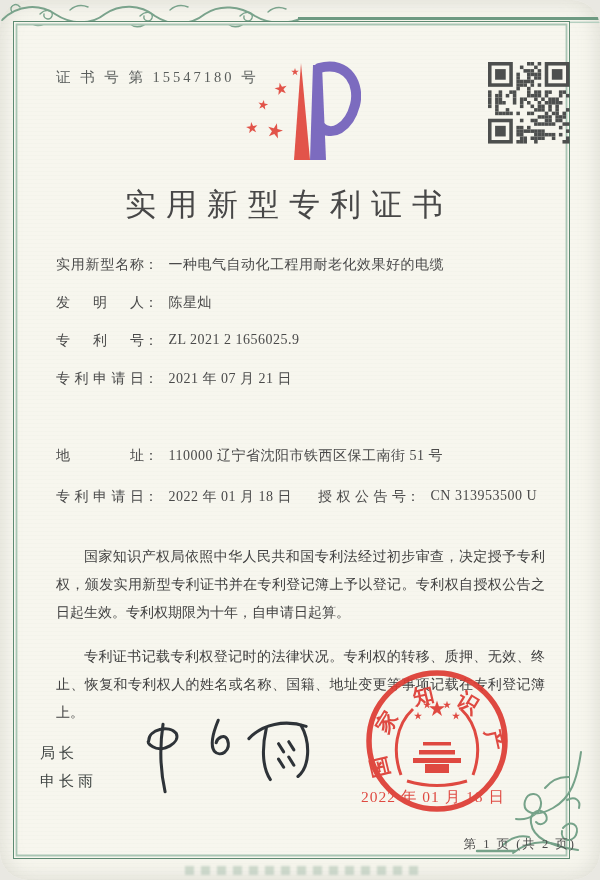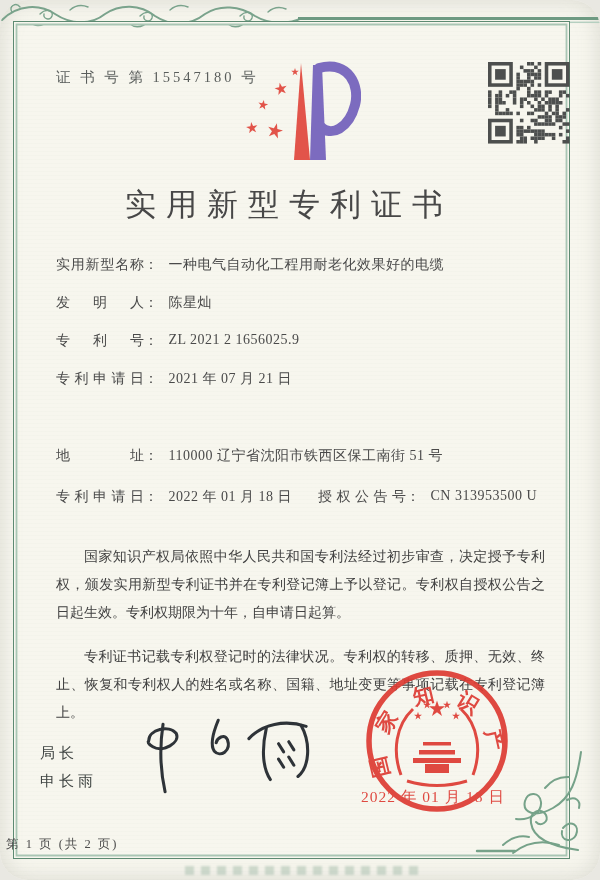--- a/index.html
+++ b/index.html
@@ -33,21 +33,21 @@
   .fvalue{margin-left:7px;letter-spacing:.5px;}
   .grant-right{position:absolute;left:262px;top:0;white-space:nowrap;}
   .paras{
     position:absolute;left:40px;top:527px;width:521px;
     font-size:14px;line-height:28px;color:#414141;text-align:justify;
   }
   .paras p{margin:16px;text-indent:2em;}
   .signer{position:absolute;left:40px;top:739px;font-size:15px;color:#3f4442;letter-spacing:4px;line-height:28px;}
   .signature{position:absolute;left:128px;top:710px;width:205px;height:92px;}
   .seal{position:absolute;left:349px;top:663px;width:182px;height:168px;opacity:.92;}
-  .footer{position:absolute;left:0;top:836px;width:576px;text-align:left;font-size:12.5px;color:#4c4c4c;letter-spacing:2px;padding-left:6px;}
+  .footer{position:absolute;left:0;top:836px;width:576px;text-align:right;font-size:12.5px;color:#4c4c4c;letter-spacing:2px;}
   .corner-flourish{position:absolute;right:13px;bottom:20px;width:112px;height:112px;}
   .under-smudge{
     position:absolute;left:185px;top:866px;width:235px;height:9px;
     background:repeating-linear-gradient(90deg, rgba(120,160,135,.30) 0 9px, transparent 9px 16px);
     filter:blur(1.2px);
   }
 </style>
 </head>
 <body>
 

